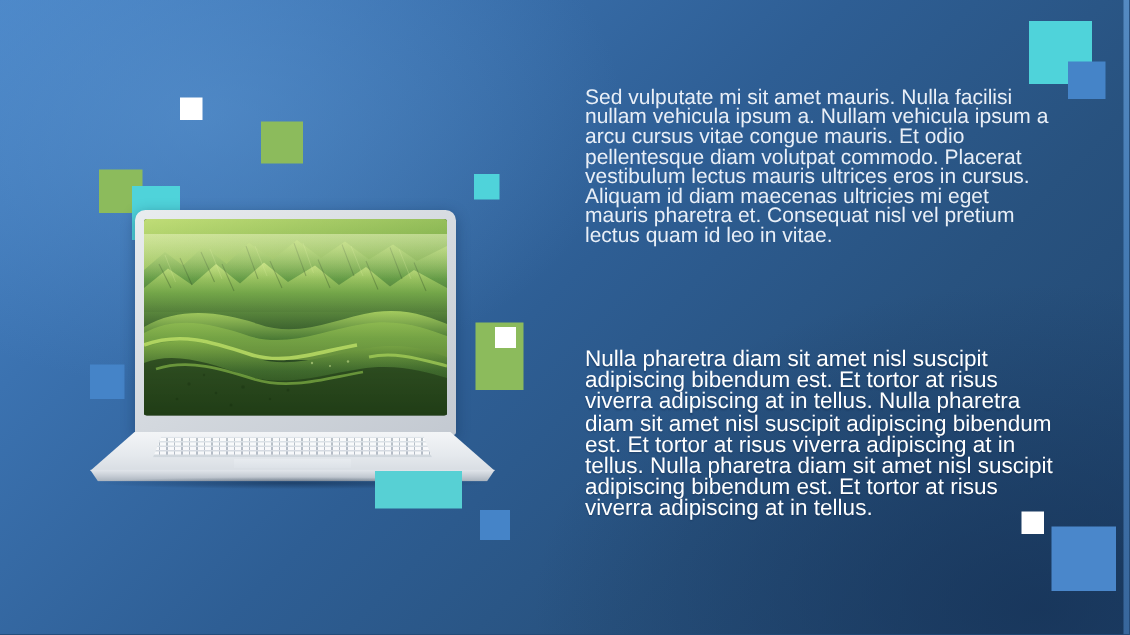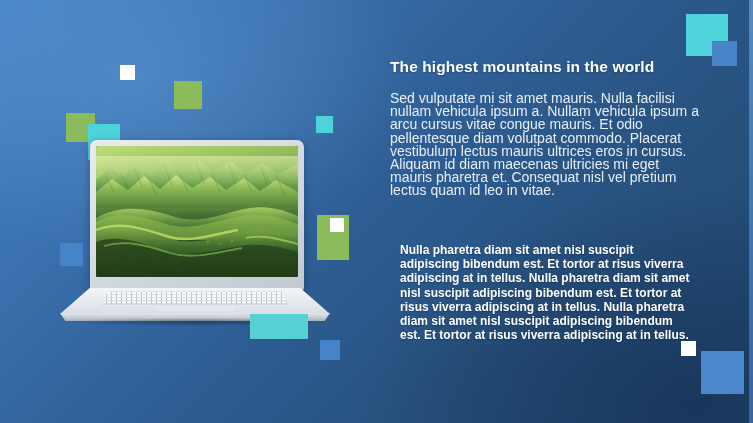--- a/index.html
+++ b/index.html
@@ -119,24 +119,24 @@
   }
   .para {
     color: #e9eff7;
     font-size: 14px;
     line-height: 13.2px;
     margin: 0;
   }
   .block2 { position: absolute; left: 390px; top: 233px; width: 312px; }
   .para-bold {
     color: #ffffff;
-    font-size: 12px;
+    font-size: 15px;
     line-height: 14.2px;
-    font-weight: bold;
-    margin: 10px;
+    font-weight: normal;
+    margin: 0;
     text-shadow: 0 1px 1px rgba(10,30,60,.35);
   }
 </style>
 </head>
 <body>
 
 <div class="slide">
 
   <div class="bg-base"></div>
   <div class="bg-glow"></div>
@@ -263,21 +263,20 @@
     </div>
     <div class="laptop-shadow"></div>
   </div>
 
   <div class="sq sq-cyan2" style="left:250px;top:314px;width:58px;height:25px;"></div>
   <div class="sq sq-blue" style="left:320px;top:340px;width:20px;height:20px;"></div>
   <div class="sq sq-white" style="left:681px;top:341px;width:15px;height:15px;"></div>
   <div class="sq sq-blue2" style="left:701px;top:351px;width:43px;height:43px;"></div>
 
   <div class="content">
-    <h1 class="title">The highest mountains in the world</h1>
     <p class="para">Sed vulputate mi sit amet mauris. Nulla facilisi nullam vehicula ipsum a. Nullam vehicula ipsum a arcu cursus vitae congue mauris. Et odio pellentesque diam volutpat commodo. Placerat vestibulum lectus mauris ultrices eros in cursus. Aliquam id diam maecenas ultricies mi eget mauris pharetra et. Consequat nisl vel pretium lectus quam id leo in vitae.</p>
   </div>
 
   <div class="block2">
     <p class="para-bold">Nulla pharetra diam sit amet nisl suscipit adipiscing bibendum est. Et tortor at risus viverra adipiscing at in tellus. Nulla pharetra diam sit amet nisl suscipit adipiscing bibendum est. Et tortor at risus viverra adipiscing at in tellus. Nulla pharetra diam sit amet nisl suscipit adipiscing bibendum est. Et tortor at risus viverra adipiscing at in tellus.</p>
   </div>
 
 </div>
 
 </body></html>

